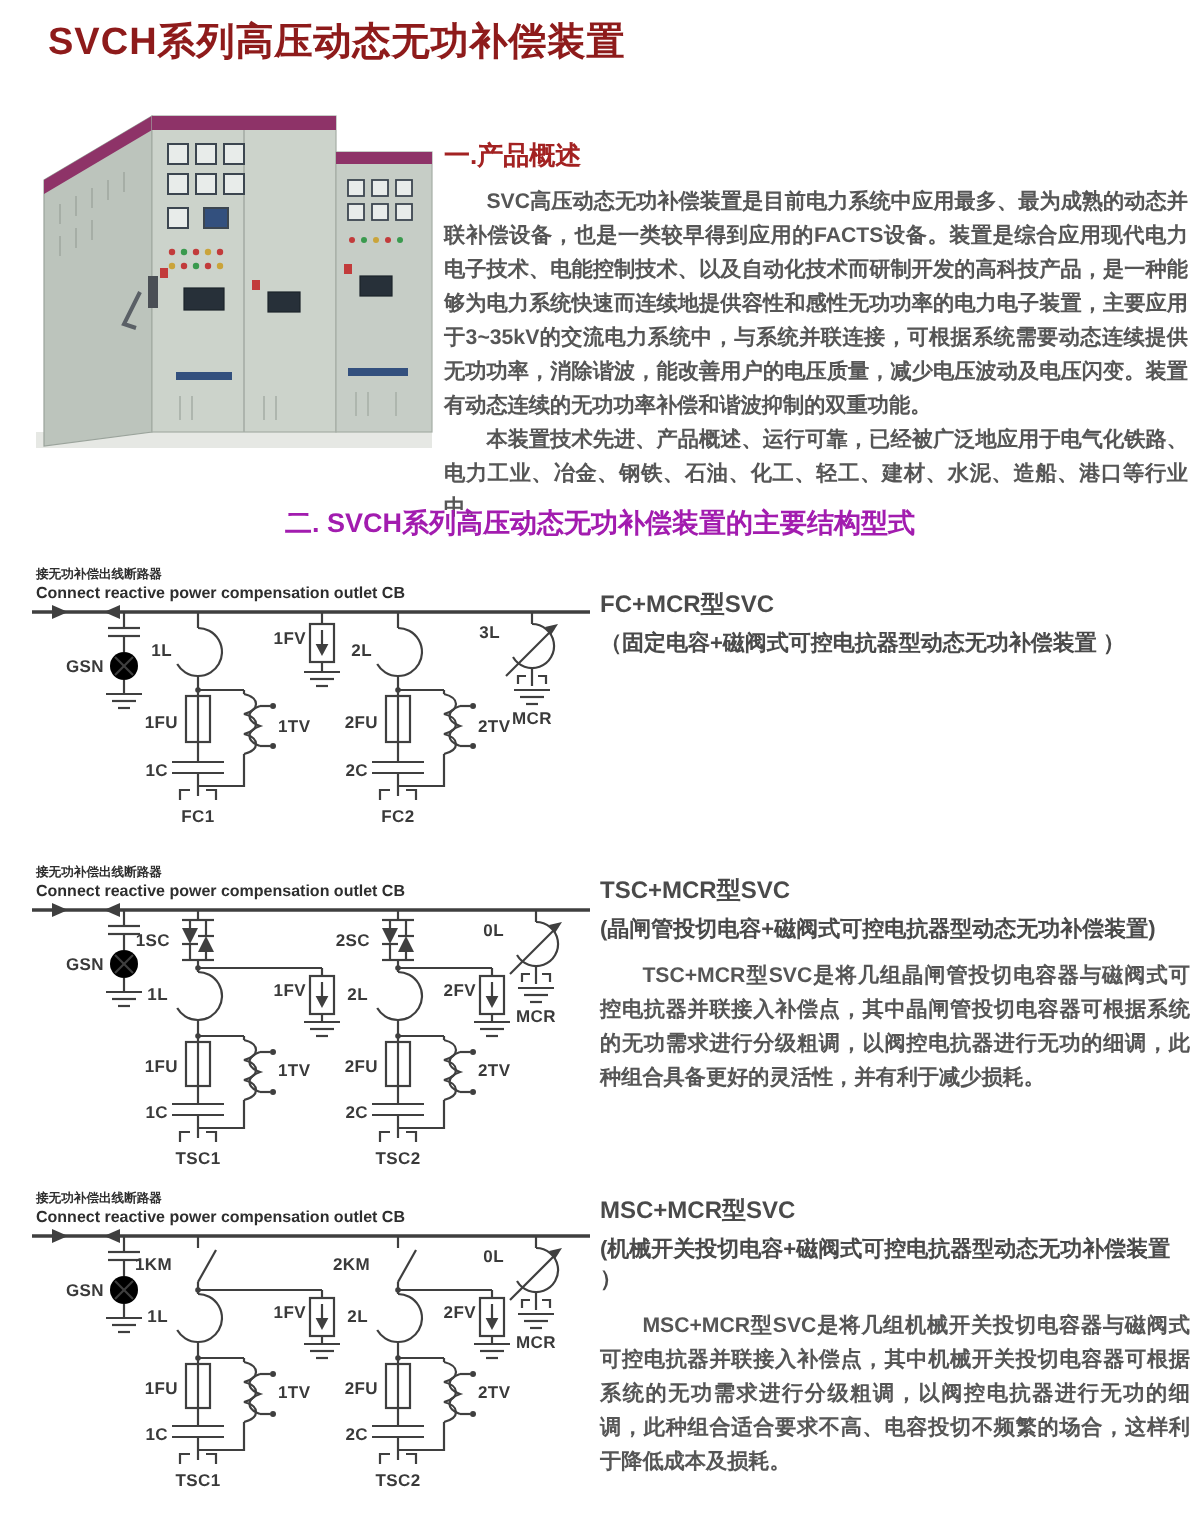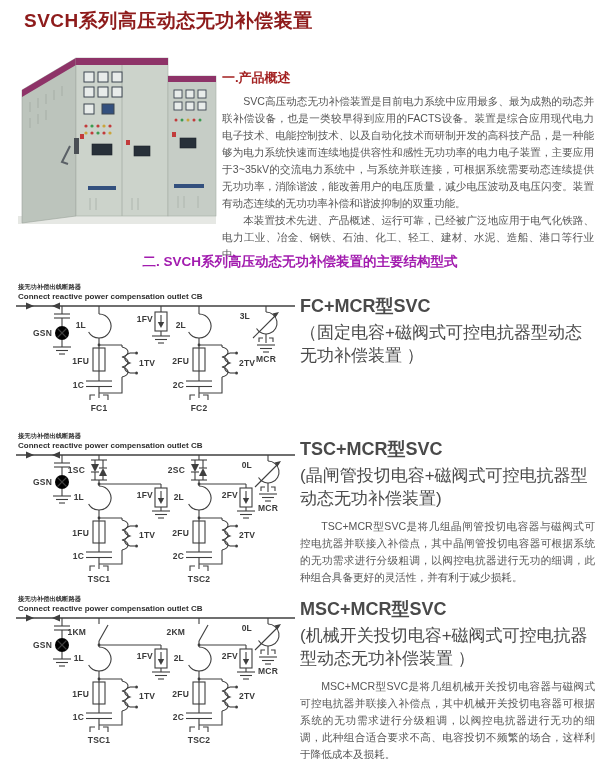--- a/index.html
+++ b/index.html
@@ -9,30 +9,30 @@
     font-family:"Liberation Sans", sans-serif; overflow:hidden;
   }
   .main-title {
     position:absolute; left:24px; top:8px;
     font-size:19px; font-weight:bold; color:#8e1b1b; letter-spacing:0.5px;
   }
   .photo { position:absolute; left:14px; top:46px; width:206px; height:184px; }
   .overview { position:absolute; left:222px; top:48px; width:372px;margin-top:21px; }
   .sec1-heading { font-size:13px; font-weight:bold; color:#a32222; margin-bottom:6px; }
   .body-text {
-    font-size:10.6px; line-height:17px; color:#565656; font-weight:400;
+    font-size:10.6px; line-height:17px; color:#565656; font-weight:700;
     text-align:justify; text-indent:2em;
   }
   .sec2-heading {
     position:absolute; left:0; right:0; top:253px; text-align:center;
     font-size:13.5px; font-weight:bold; color:#a21caf;
   }
   .block { position:absolute; left:300px; width:295px; }
-  .block-title { font-size:18px; font-weight:bold; color:#4a4a4a; }
-  .block-subtitle { font-size:17px; font-weight:normal; color:#4a4a4a; margin-top:3px; }
+  .block-title { font-size:12px; font-weight:bold; color:#4a4a4a; }
+  .block-subtitle { font-size:11px; font-weight:bold; color:#4a4a4a; margin-top:3px; }
   .block-body { margin-top:8px; }
   #block-fc  { top:294px; }
   #block-tsc { top:437px; }
   #block-msc { top:597px; }
   .dg { position:absolute; left:14px; }
   #dg1 { top:281px; }
   #dg2 { top:430px; }
   #dg3 { top:593px; }
   .dg line, .dg path, .dg polyline, .dg rect { stroke:#3f3f3f; stroke-width:1.1; fill:none; }
   .dg .bus { stroke-width:1.7; }

